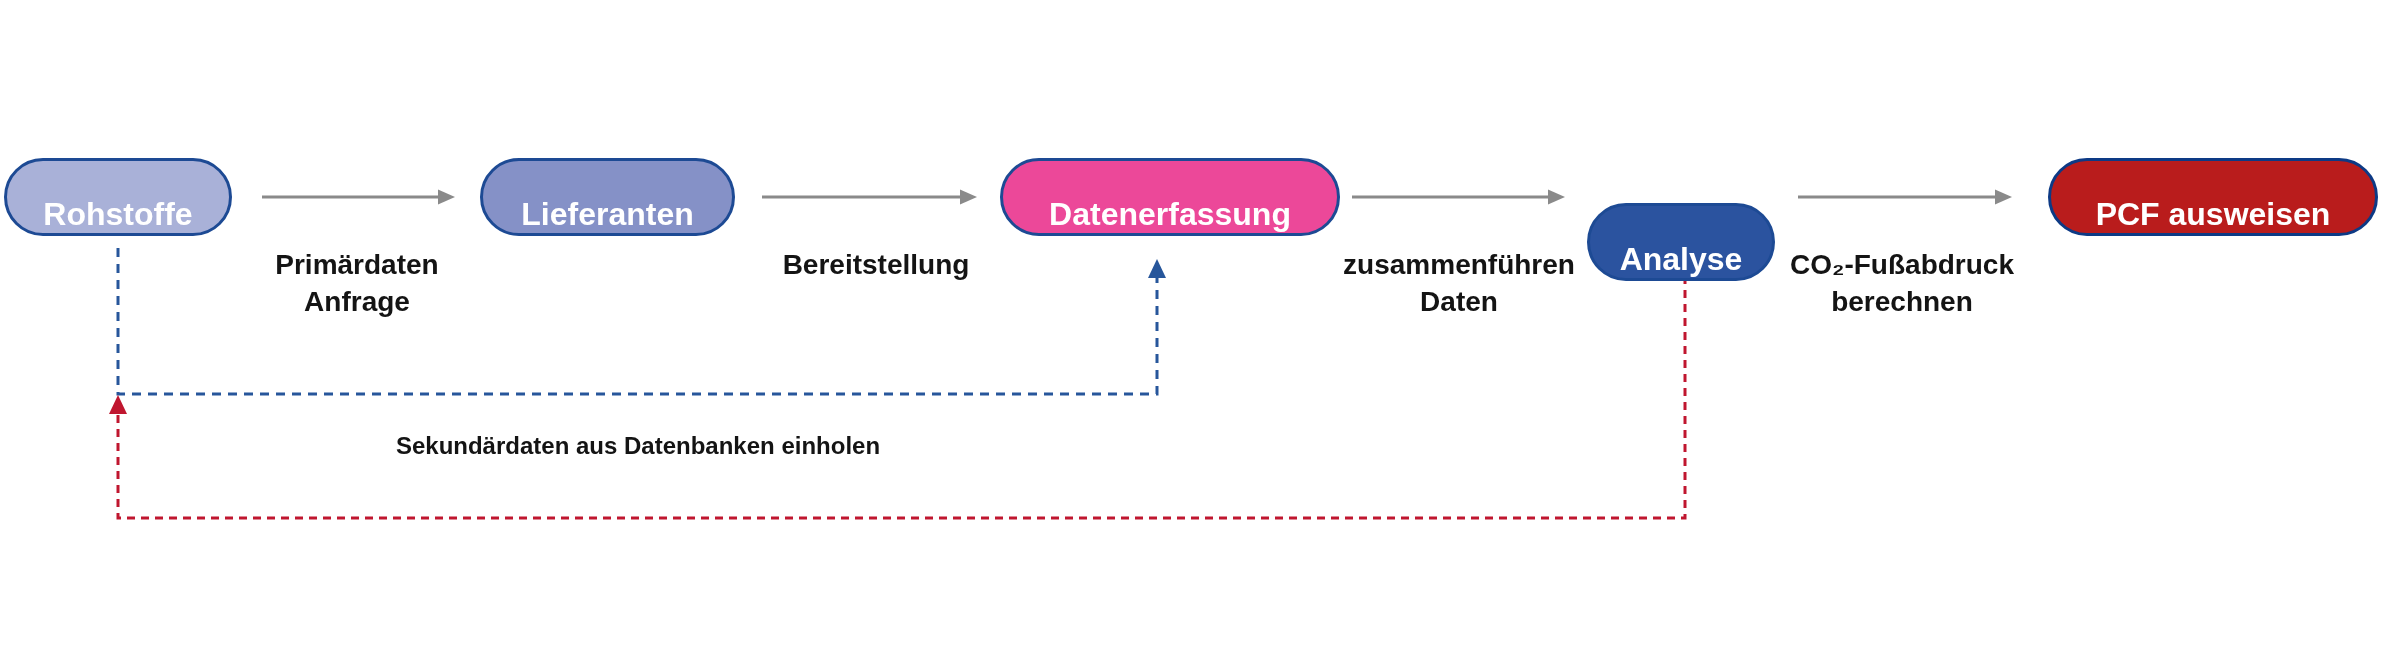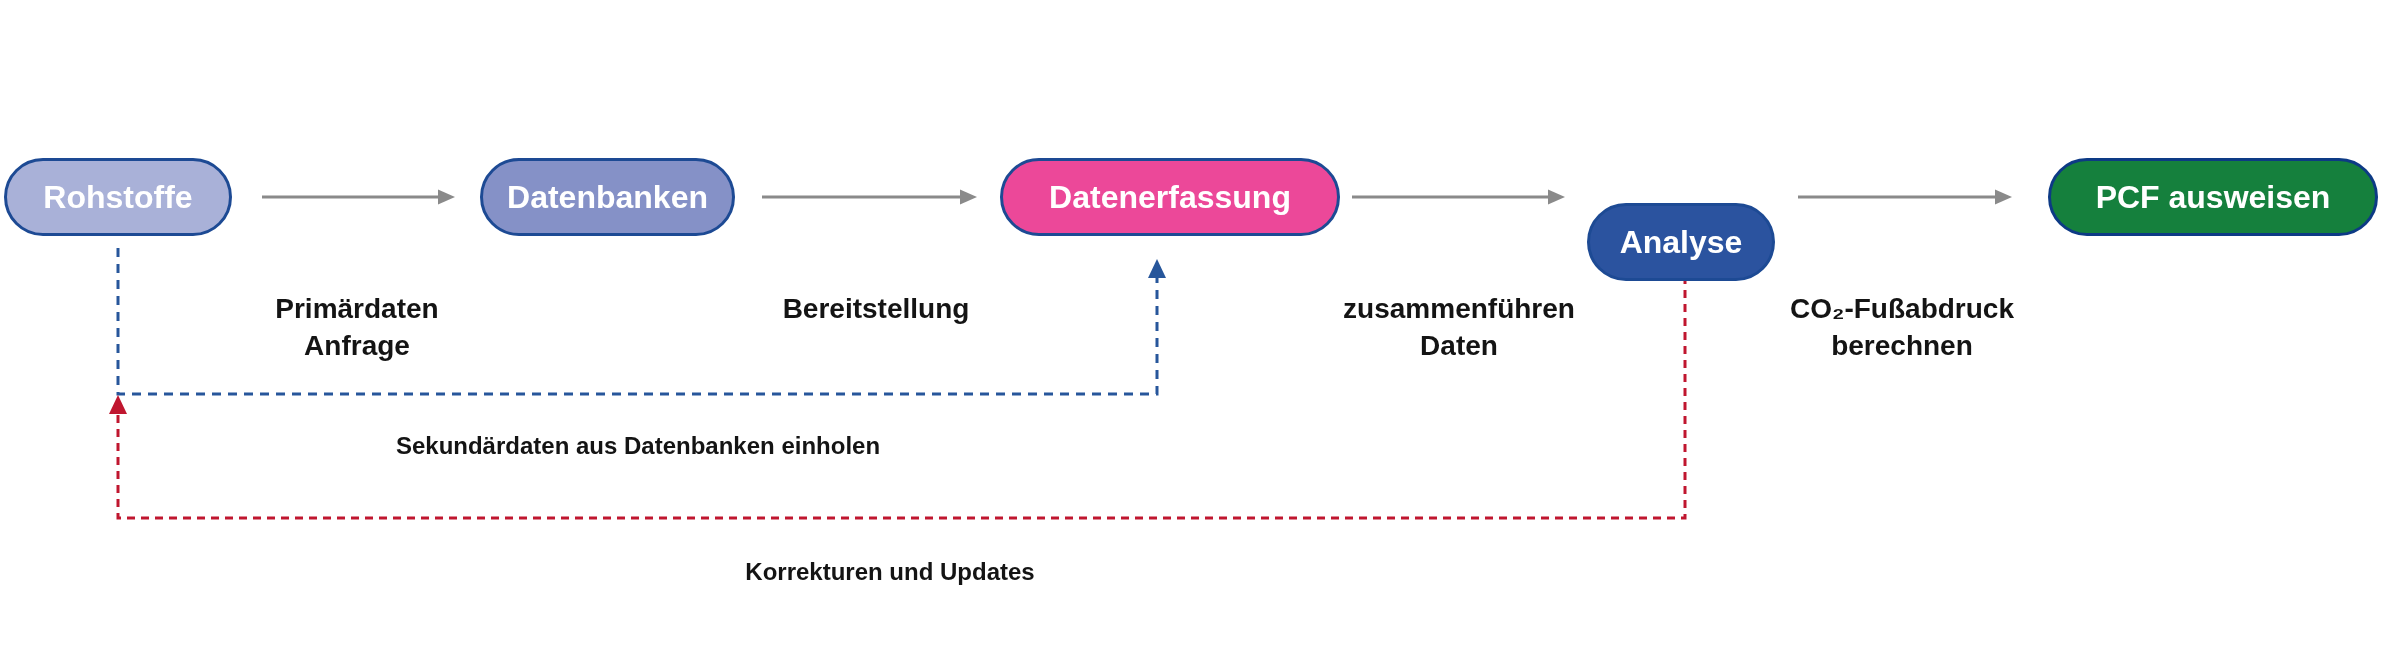--- a/index.html
+++ b/index.html
@@ -10,38 +10,37 @@
     font-family:"Liberation Sans",sans-serif;
     overflow:hidden;
   }
   .layer{position:absolute;left:0;top:0;}
   .node{
     position:absolute;
     top:158px;height:78px;
     box-sizing:border-box;
     border:3px solid #1d4a94;
     border-radius:40px;
-    display:flex;align-items:center;justify-content:center;
+    display:flex;align-items:flex-end;justify-content:center;
     color:#ffffff;
     font-size:32px;font-weight:700;
     white-space:nowrap;
   }
   .n0{left:4px;width:228px;background:#a9b1d8;}
   .n1{left:480px;width:255px;background:#8591c7;}
   .n2{left:1000px;width:340px;background:#ec4899;}
   .n3{left:1587px;width:188px;background:#2b539f;margin-top:45px;}
-  .n4{left:2048px;width:330px;background:#15803d;border-color:#0d3a85;}
+  .n4{left:2048px;width:330px;background:#b91c1c;border-color:#0d3a85;}
   .steplabel{
     position:absolute;top:246px;
     transform:translateX(-50%);
     text-align:center;
     color:#141414;
     font-size:28px;line-height:37px;font-weight:600;
     white-space:nowrap;
-    margin-top:44px;
   }
   .sl1{left:357px;}
   .sl2{left:876px;}
   .sl3{left:1459px;}
   .sl4{left:1902px;}
   .looplabel{
     position:absolute;
     transform:translateX(-50%);
     color:#141414;
     font-size:24px;font-weight:600;
@@ -84,21 +83,21 @@
     <g>
       <path d="M1685,262 L1685,518 L118,518 L118,413" fill="none" stroke="#c0162f" stroke-width="3" stroke-dasharray="8 6"></path>
       <polygon points="118,395 109,414 127,414" fill="#c0162f" stroke="none"></polygon>
     </g>
   </svg>
 
   <div class="node n0">
     <span>Rohstoffe</span>
   </div>
   <div class="node n1">
-    <span>Datenbanken</span>
+    <span>Lieferanten</span>
   </div>
   <div class="node n2">
     <span>Datenerfassung</span>
   </div>
   <div class="node n3">
     <span>Analyse</span>
   </div>
   <div class="node n4">
     <span>PCF ausweisen</span>
   </div>
@@ -113,15 +112,14 @@
   <div class="steplabel sl3">
     <div>zusammenführen</div>
     <div>Daten</div>
   </div>
   <div class="steplabel sl4">
     <div>CO₂-Fußabdruck</div>
     <div>berechnen</div>
   </div>
 
   <div class="looplabel ll1">Sekundärdaten aus Datenbanken einholen</div>
-  <div class="looplabel ll2">Korrekturen und Updates</div>
 
 </div>
 
 </body></html>

